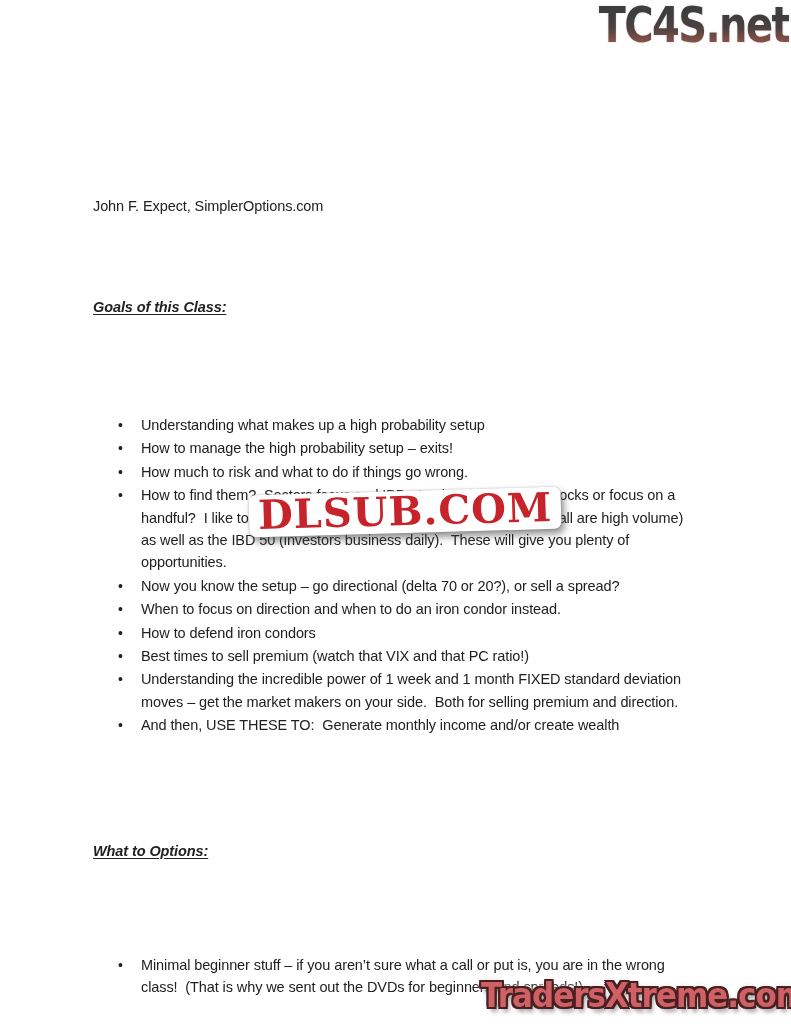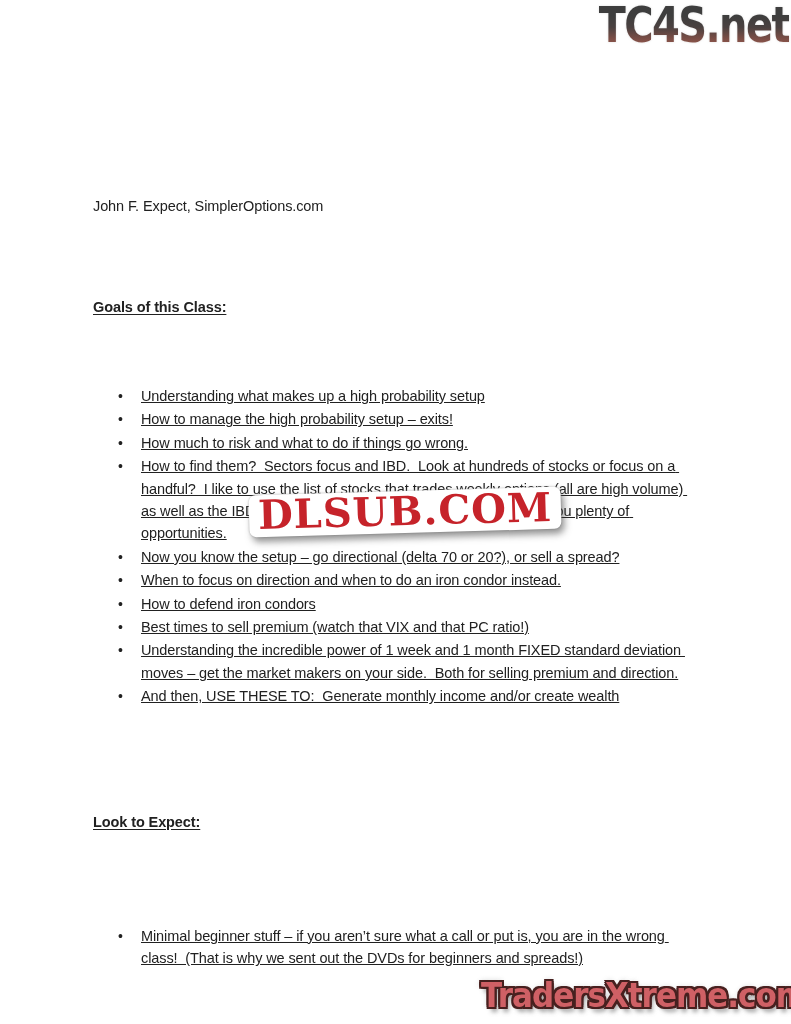--- a/index.html
+++ b/index.html
@@ -24,25 +24,25 @@
 
   
   .content{
     position:absolute;left:93px;top:94px;width:612px;
     font-size:14.5px;line-height:22px;color:#212121;
     letter-spacing:-0.1px;white-space:pre-wrap;
   }
   .content p{margin:0;}
   .p-author{margin-top:13px !important;}
   .heading{margin-top:13px !important;font-weight:bold;}
-  .heading .hu{text-decoration:underline;text-underline-offset:2px;}
+  .heading .hu{text-decoration:underline;text-underline-offset:2px;font-style:italic;}
   .heading-expect{margin-top:36px !important;}
 
   ul.doclist{
-    list-style:none;margin:1px 0 0 0;padding:0 0 0 48px;width:552px;text-decoration:underline;
+    list-style:none;margin:30px 0 0 0;padding:0 0 0 48px;width:552px;
   }
   ul.expectlist{margin-top:26px;}
   ul.doclist li{
     position:relative;margin:0 0 1px 0;line-height:22.4px;
   }
   ul.doclist li::before{
     content:"\2022";
     position:absolute;left:-23px;top:0;
     font-size:14px;color:#212121;
   }
@@ -86,21 +86,21 @@
 
   <div class="content">
 
 
     <p class="p-author">John F. Expect, SimplerOptions.com</p>
 
     <p class="heading"><span class="hu">Goals of this Class:</span></p>
 
     <ul class="doclist"><li>Understanding what makes up a high probability setup</li><li>How to manage the high probability setup – exits!</li><li>How much to risk and what to do if things go wrong.</li><li>How to find them?  Sectors focus and IBD.  Look at hundreds of stocks or focus on a handful?  I like to use the list of stocks that trades weekly options (all are high volume) as well as the IBD 50 (investors business daily).  These will give you plenty of opportunities.</li><li>Now you know the setup – go directional (delta 70 or 20?), or sell a spread?</li><li>When to focus on direction and when to do an iron condor instead.</li><li>How to defend iron condors</li><li>Best times to sell premium (watch that VIX and that PC ratio!)</li><li>Understanding the incredible power of 1 week and 1 month FIXED standard deviation moves – get the market makers on your side.  Both for selling premium and direction.</li><li>And then, USE THESE TO:  Generate monthly income and/or create wealth</li></ul>
 
-    <p class="heading heading-expect"><span class="hu">Look to Expect:</span></p>
+    <p class="heading heading-expect"><span class="hu">What to Options:</span></p>
 
     <ul class="doclist expectlist"><li>Minimal beginner stuff – if you aren’t sure what a call or put is, you are in the wrong class!  (That is why we sent out the DVDs for beginners and spreads!)</li></ul>
 
     
 
     
 
   </div>
 
   <div class="wm-dlsub">DLSUB.COM</div>

